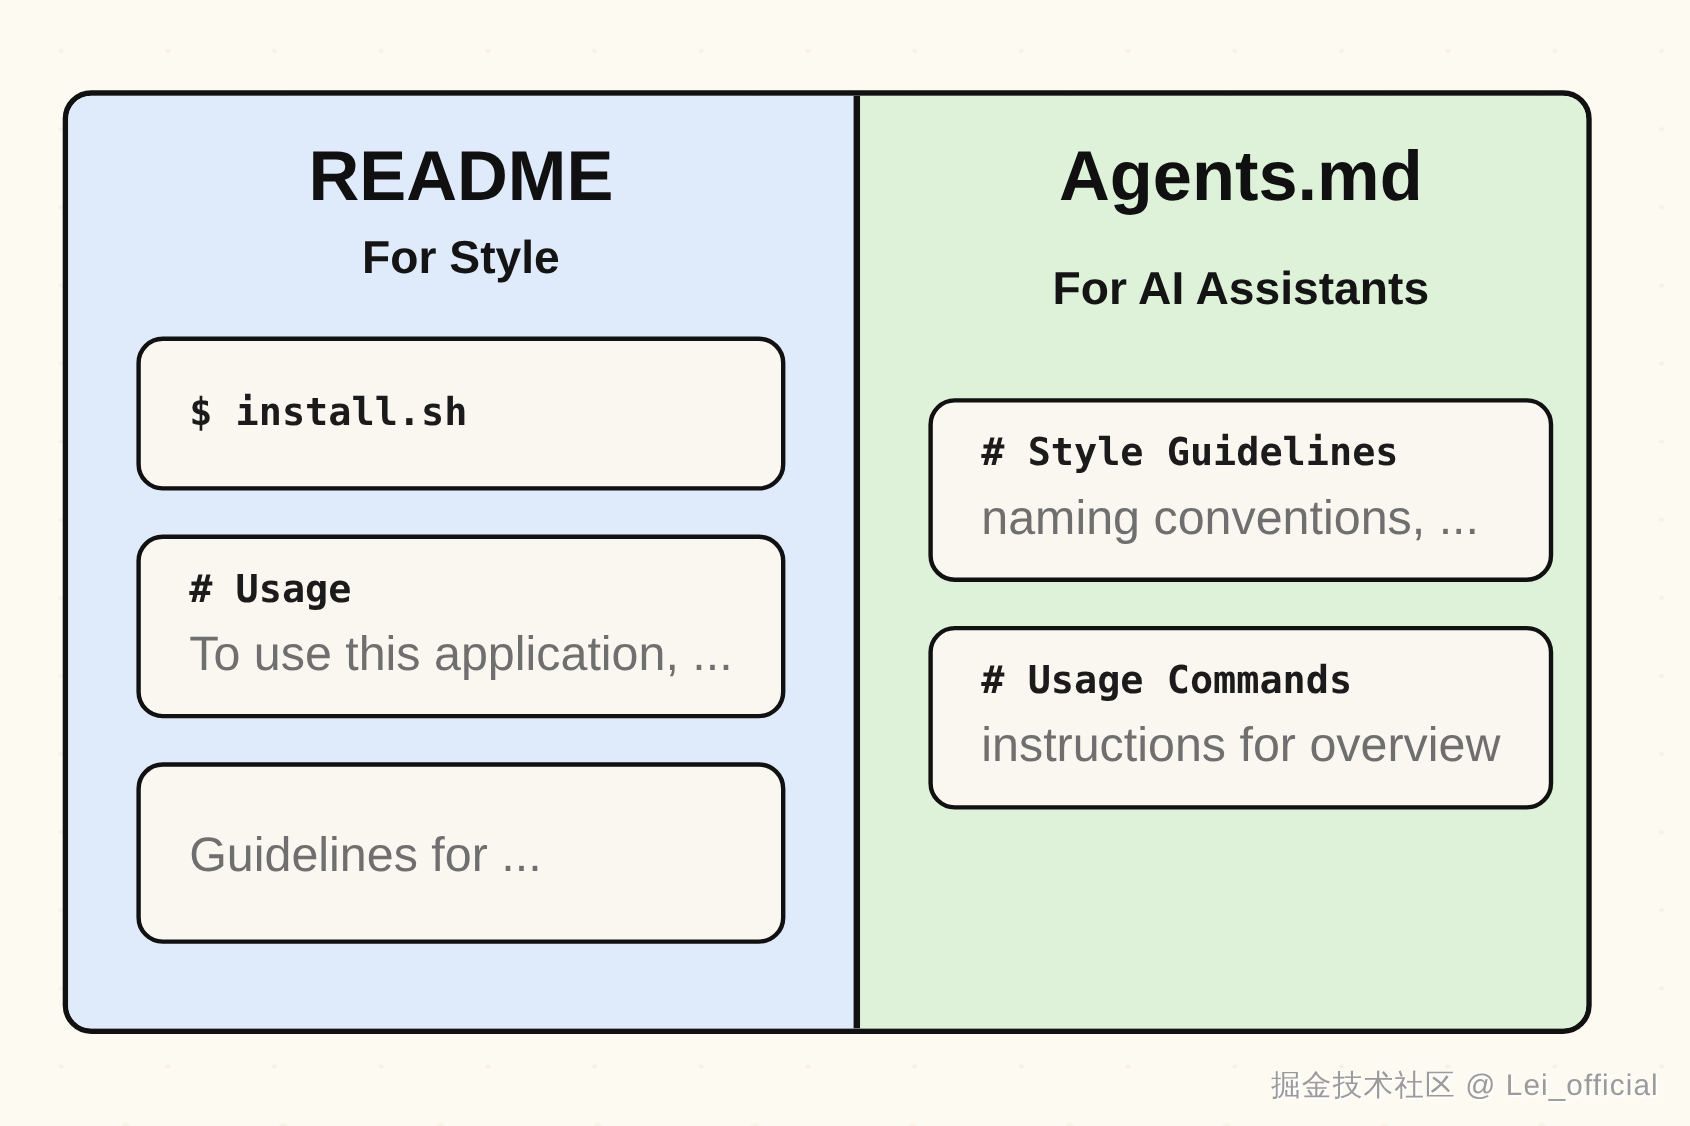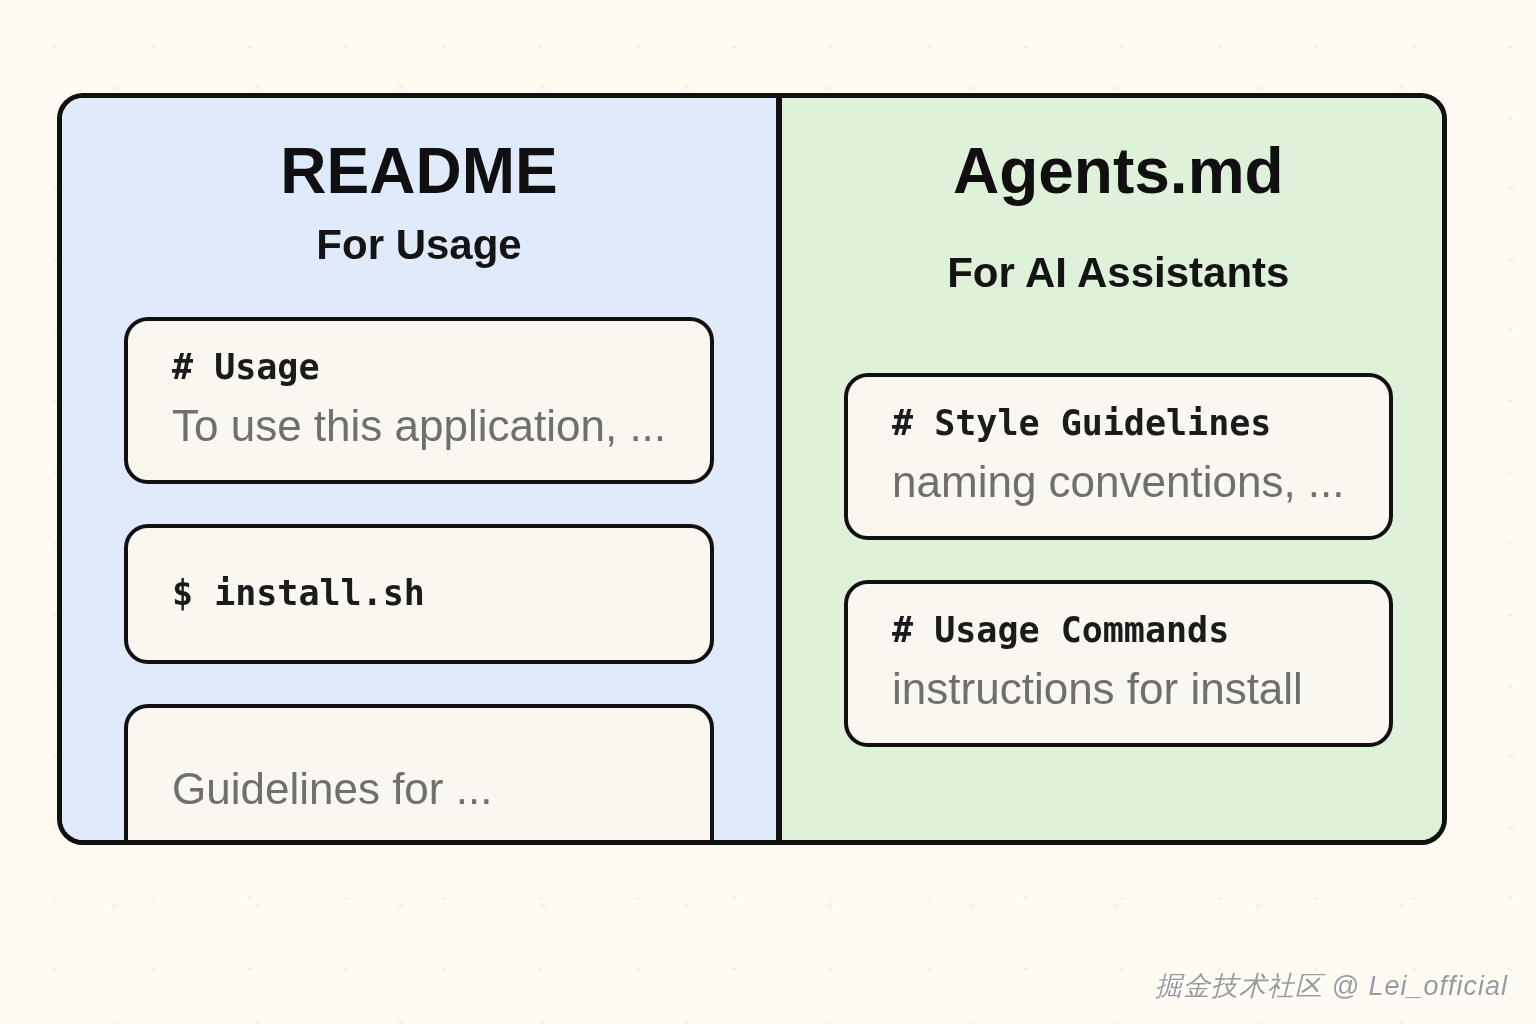--- a/index.html
+++ b/index.html
@@ -19,26 +19,25 @@
       radial-gradient(rgba(246,239,224,0.6) 3px, transparent 4px);
     background-size: 97px 71px, 143px 117px;
     background-position: 7px 11px, 43px 29px;
   }
 
   .diagram {
     position: absolute;
     left: 57px;
     top: 82px;
     width: 1390px;
-    height: 752px;
+    height: 858px;
     border: 5px solid #111;
     border-radius: 26px;
     overflow: hidden;
     display: flex;
-    margin-top: 11px;
   }
 
   .panel {
     display: flex;
     flex-direction: column;
     align-items: center;
     padding-top: 38px;
   }
 
   .panel-left {
@@ -112,55 +111,54 @@
   }
 
   .watermark {
     position: absolute;
     right: 28px;
     top: 968px;
     font-size: 27px;
     color: #9b9b9b;
     text-shadow: 1px 1px 0 #ffffff, 2px 2px 1px rgba(255,255,255,0.9);
     letter-spacing: 1px;
-    font-style: italic;
   }
 </style>
 </head>
 <body>
 
 <div class="diagram">
 
   <section class="panel panel-left">
     <h1 class="panel-title">README</h1>
-    <h2 class="panel-subtitle">For Usage</h2>
+    <h2 class="panel-subtitle">For Style</h2>
     <div class="cards">
+      <div class="card single-line">
+        <div class="card-header">$ install.sh</div>
+      </div>
       <div class="card">
         <div class="card-header"># Usage</div>
         <div class="card-desc">To use this application, ...</div>
-      </div>
-      <div class="card single-line">
-        <div class="card-header">$ install.sh</div>
       </div>
       <div class="card">
         <div class="card-desc">Guidelines for ...</div>
       </div>
     </div>
   </section>
 
   <section class="panel panel-right">
     <h1 class="panel-title">Agents.md</h1>
     <h2 class="panel-subtitle">For AI Assistants</h2>
     <div class="cards">
       <div class="card">
         <div class="card-header"># Style Guidelines</div>
         <div class="card-desc">naming conventions, ...</div>
       </div>
       <div class="card">
         <div class="card-header"># Usage Commands</div>
-        <div class="card-desc">instructions for install</div>
+        <div class="card-desc">instructions for overview</div>
       </div>
     </div>
   </section>
 
 </div>
 
 <div class="watermark">掘金技术社区 @ Lei_official</div>
 
 </body></html>

